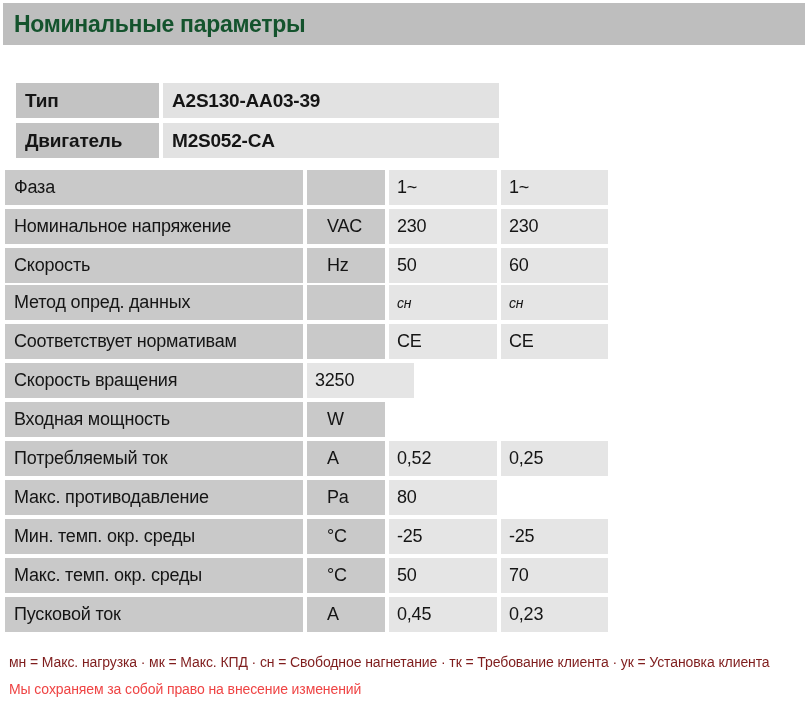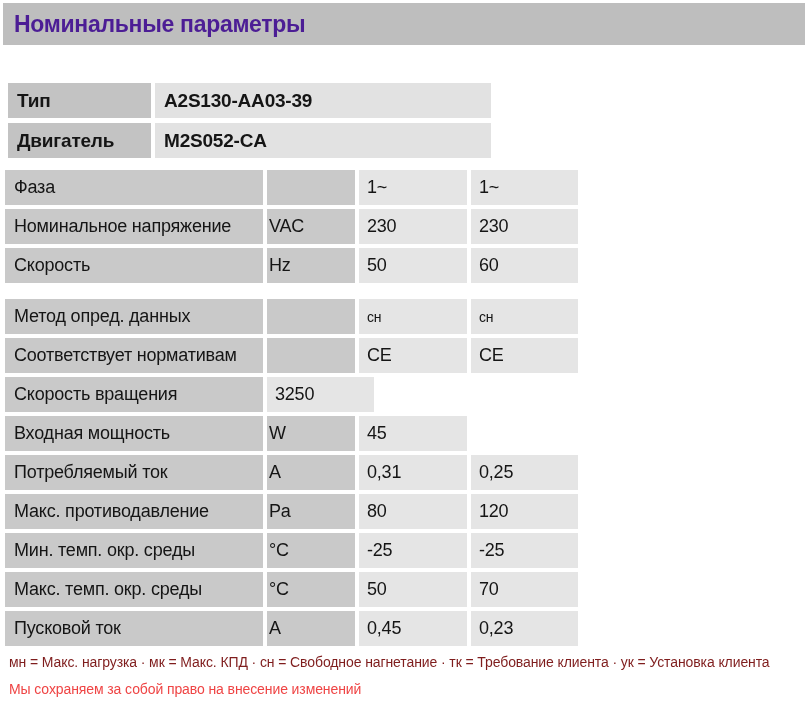--- a/index.html
+++ b/index.html
@@ -13,56 +13,56 @@
   }
   .title-bar {
     position: absolute; left: 3px; top: 3px;
     width: 802px; height: 42px;
     background: #bebebe;
     box-sizing: border-box;
     display: flex; align-items: center;
     padding-left: 11px;
   }
   .title-bar span {
-    font-size: 23px; font-weight: bold; letter-spacing: -0.3px; color: #4c1d95;
+    font-size: 23px; font-weight: bold; letter-spacing: -0.3px; color: #14532d;
   }
 
   
   .type-table {
-    position: absolute; left: 8px; top: 83px;
+    position: absolute; left: 16px; top: 83px;
     display: flex; flex-direction: column; gap: 5px; align-items: center;
   }
   .type-row { display: flex; gap: 4px; height: 35px; }
   .type-label, .type-value {
     box-sizing: border-box;
     display: flex; align-items: center;
     font-size: 19px; font-weight: bold; letter-spacing: -0.2px;
     padding-left: 9px;
   }
   .type-label { width: 143px; background: #c3c3c3; }
   .type-value { width: 336px; background: #e2e2e2; }
 
   
   .spec-table {
     position: absolute; left: 5px; top: 170px;
     display: flex; flex-direction: column;
   }
   .spec-section { display: flex; flex-direction: column; gap: 4px; }
-  .spec-section.second { margin-top: 16px; }
+  .spec-section.second { margin-top: 2px; }
   .spec-row { display: flex; gap: 4px; height: 35px; }
   .cell {
     box-sizing: border-box;
     display: flex; align-items: center;
     font-size: 18px; letter-spacing: -0.2px;
   }
-  .c-label { width: 258px; background: #c9c9c9; padding-left: 9px; }
-  .c-unit  { width: 88px;  background: #c9c9c9; padding-left: 2px; }
+  .c-label { width: 298px; background: #c9c9c9; padding-left: 9px; }
+  .c-unit  { width: 78px;  background: #c9c9c9; padding-left: 20px; }
   .c-val1  { width: 108px; background: #e5e5e5; padding-left: 8px; }
   .c-val2  { width: 107px; background: #e5e5e5; padding-left: 8px; }
-  .small-val { font-size: 14px; }
+  .small-val { font-size: 14px; font-style: italic; }
   .unit-sup {
     font-size: 13px; line-height: 0;
     position: relative; top: -5px; margin-left: 0.5px;
   }
 
   
   .footer-legend {
     position: absolute; left: 9px; top: 654px;
     font-size: 14px; letter-spacing: -0.1px; color: #7f1d1d;
   }
@@ -147,41 +147,39 @@
     <div class="cell c-label">Скорость вращения</div>
     <div class="cell c-val2">3250</div>
   </div>
 
   <div class="spec-row">
     <div class="cell c-label">Входная мощность</div>
     <div class="cell c-unit">
       <span>W</span>
           <sup class="unit-sup"></sup>
     </div>
-    <div class="cell c-val1">45</div>
   </div>
 
   <div class="spec-row">
     <div class="cell c-label">Потребляемый ток</div>
     <div class="cell c-unit">
       <span>A</span>
           <sup class="unit-sup"></sup>
     </div>
-    <div class="cell c-val1">0,31</div>
+    <div class="cell c-val1">0,52</div>
     <div class="cell c-val2">0,25</div>
   </div>
 
   <div class="spec-row">
     <div class="cell c-label">Макс. противодавление</div>
     <div class="cell c-unit">
       <span>Pa</span>
           <sup class="unit-sup"></sup>
     </div>
     <div class="cell c-val1">80</div>
-    <div class="cell c-val2">120</div>
   </div>
 
   <div class="spec-row">
     <div class="cell c-label">Мин. темп. окр. среды</div>
     <div class="cell c-unit">
       <span>°C</span>
           <sup class="unit-sup"></sup>
     </div>
     <div class="cell c-val1">-25</div>
     <div class="cell c-val2">-25</div>

